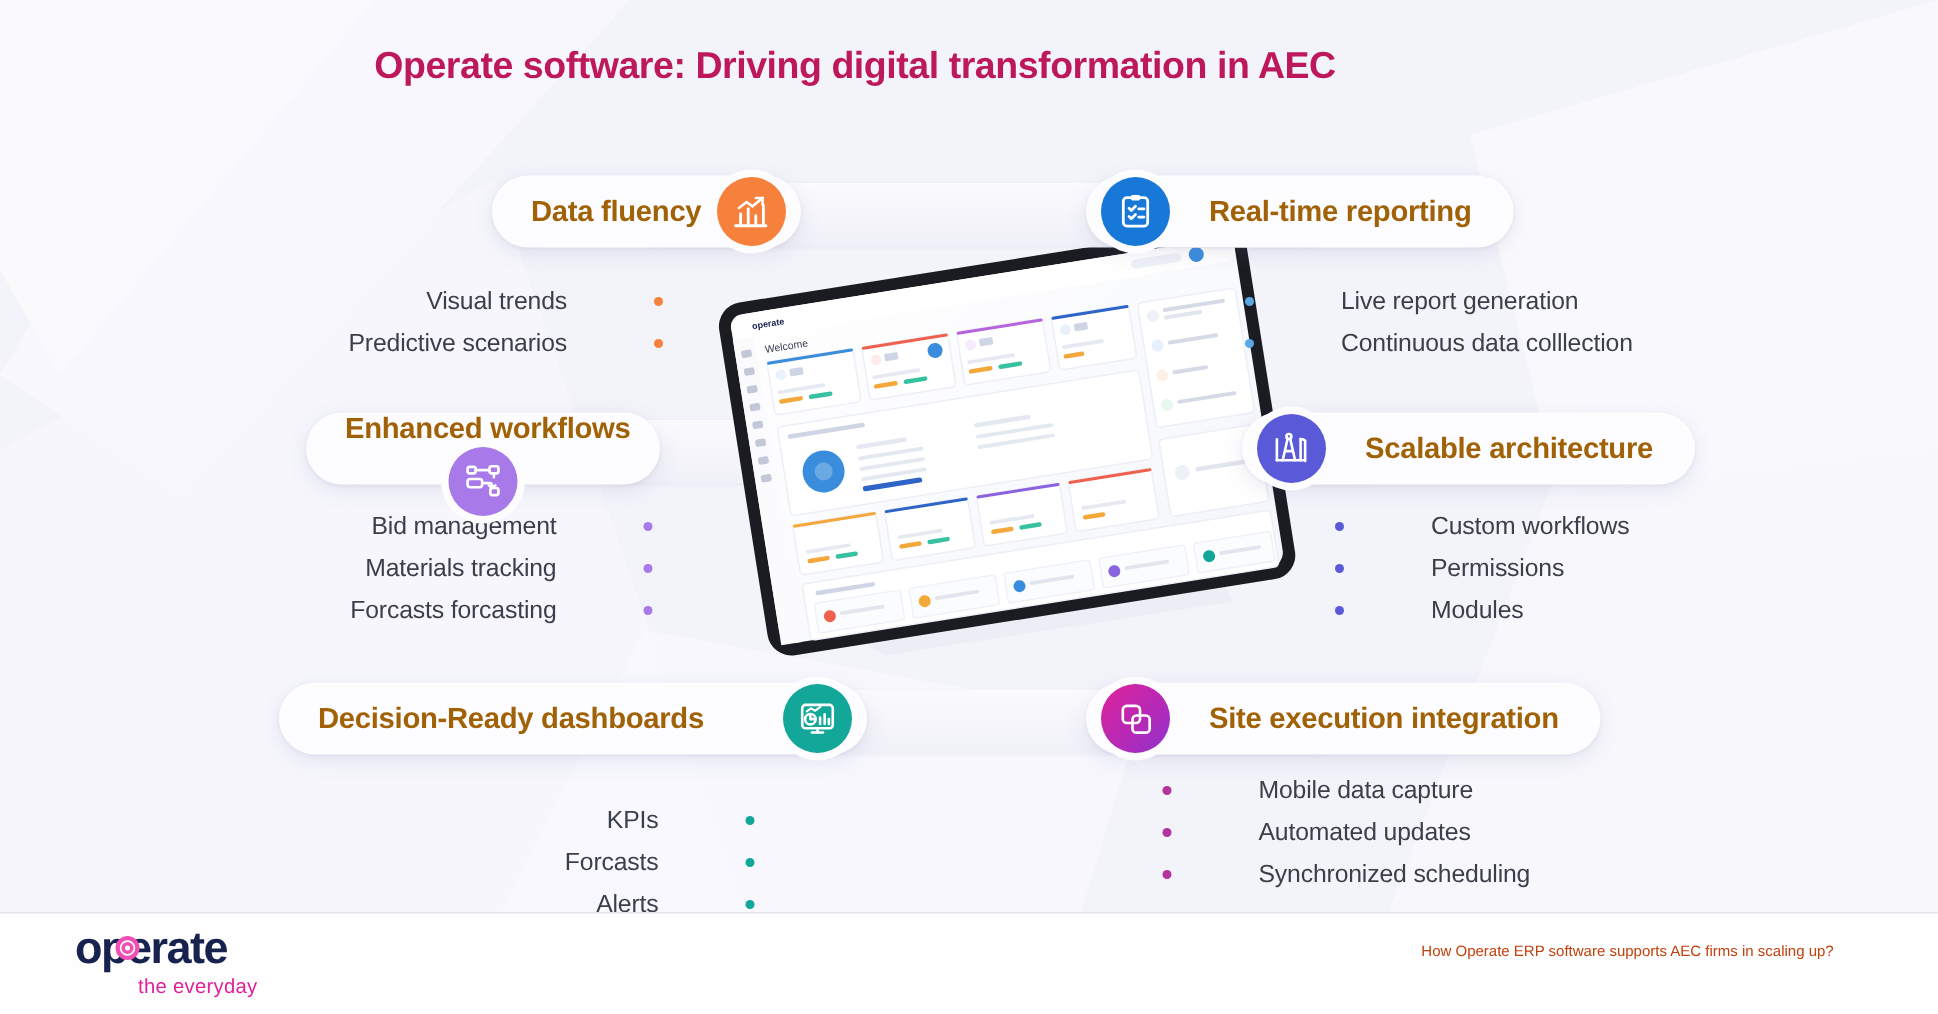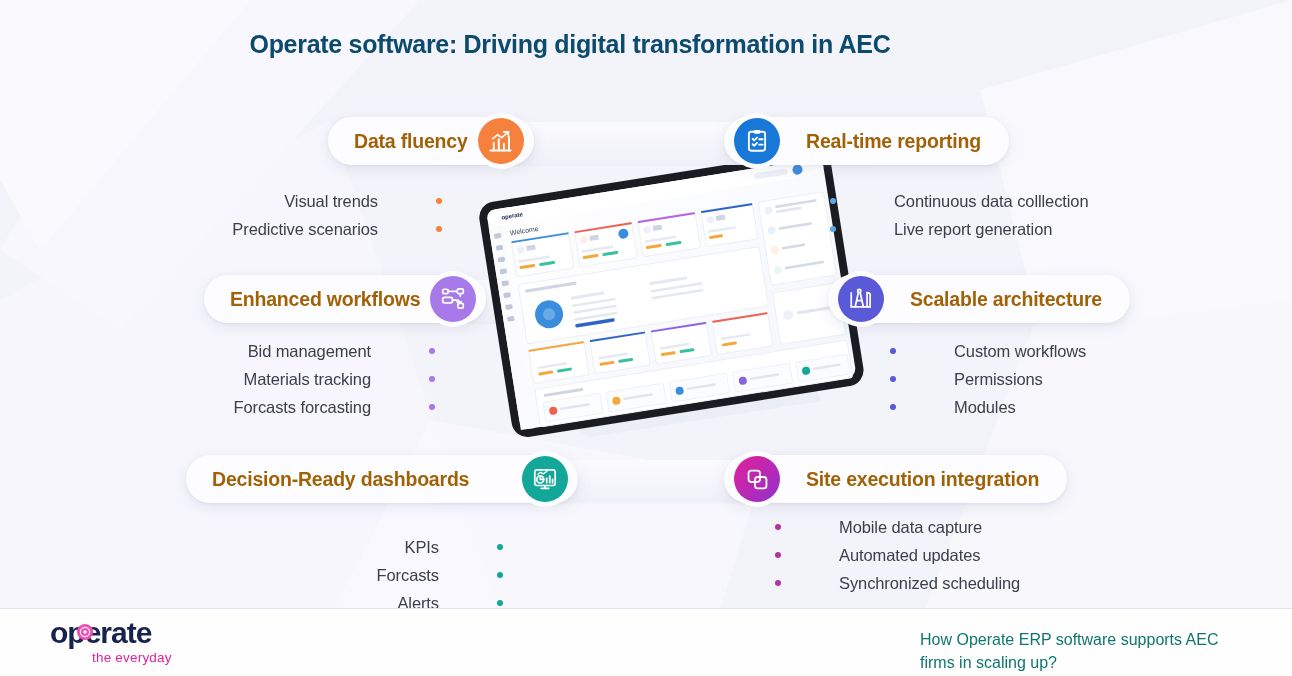--- a/index.html
+++ b/index.html
@@ -12,21 +12,21 @@
   }
 
   
   #bg { position:absolute; inset:0; z-index:0; }
 
   
   .title {
     position:absolute; top:30px; left:0; width:1140px;
     text-align:center;
     font-size:25px; font-weight:bold; letter-spacing:-0.3px;
-    color:#0c4a6e;
+    color:#be185d;
     z-index:6;
   }
 
   
   .connector {
     position:absolute; z-index:1;
     background:linear-gradient(180deg,#fbfbfe 0%, #f0f0f8 100%);
     border-radius:40px;
     box-shadow:0 1px 3px rgba(120,120,160,.07);
   }
@@ -74,21 +74,21 @@
   
   .footer-rule {
     position:absolute; left:0; top:608px; width:1292px; height:1px;
     background:#e3e3ee; z-index:4;
   }
   .logo { position:absolute; left:50px; top:618px; z-index:5; }
   .logo .word { font-size:30px; font-weight:bold; color:#18224f; letter-spacing:-1px; line-height:1; }
   .logo .tag  { font-size:13.5px; color:#e0219a; letter-spacing:.2px; margin-top:2px; margin-left:42px; }
   .footnote {
     position:absolute; right:42px; top:628px; width:330px;
-    text-align:left; font-size:16px; line-height:1.45; color:#0f766e;
+    text-align:center; font-size:10px; line-height:1.45; color:#c2410c;
     z-index:5;
   }
 </style>
 </head>
 <body>
 
 <svg id="bg" viewBox="0 0 1292 676" preserveAspectRatio="none">
   <rect width="1292" height="676" fill="#f3f3fa"></rect>
   <polygon points="0,0 250,0 40,250 0,180" fill="#ffffff" opacity=".55"></polygon>
   <polygon points="150,0 420,0 120,330 0,250" fill="#fafaff" opacity=".6"></polygon>
@@ -297,29 +297,29 @@
         <path d="M14 10.4h3.2"></path>
       <path d="M8 15l1.4 1.4L12 13.8"></path>
         <path d="M14 15.4h3.2"></path>
     </svg>
   </span>
   <span class="lbl">Real-time reporting</span>
 </div>
 <div class="blist left" style="left:830px; top:187px; width:320px;">
   <div class="row">
     <span class="dot" style="background:#5aa7e8"></span>
+    <span>Live report generation</span>
+  </div>
+  <div class="row">
+    <span class="dot" style="background:#5aa7e8"></span>
     <span>Continuous data colllection</span>
   </div>
-  <div class="row">
-    <span class="dot" style="background:#5aa7e8"></span>
-    <span>Live report generation</span>
-  </div>
-</div>
-
-<div class="pill icon-right" style="left:204px; top:275px;">
+</div>
+
+<div class="pill icon-right" style="left:204px; top:275px;flex-direction:column;">
   <span class="lbl">Enhanced workflows</span>
   <span class="circ" style="background:#a779e9">
     <svg width="26" height="26" viewBox="0 0 24 24" fill="none" stroke="#fff" stroke-width="1.6" stroke-linecap="round" stroke-linejoin="round">
       <rect x="2.5" y="3" width="5" height="4" rx="1.3"></rect>
       <rect x="16" y="2.6" width="5.5" height="4.4" rx="1.3"></rect>
       <rect x="2.5" y="10.5" width="9" height="5" rx="1.6"></rect>
       <rect x="16.5" y="16" width="5" height="4.4" rx="1.3"></rect>
       <path d="M7.5 5h8"></path>
       <path d="M11.5 13h4.5c1 0 1.6.6 1.6 1.6v1.4"></path>
       <path d="M15.6 14.4l2 1.8 2-1.8"></path>

